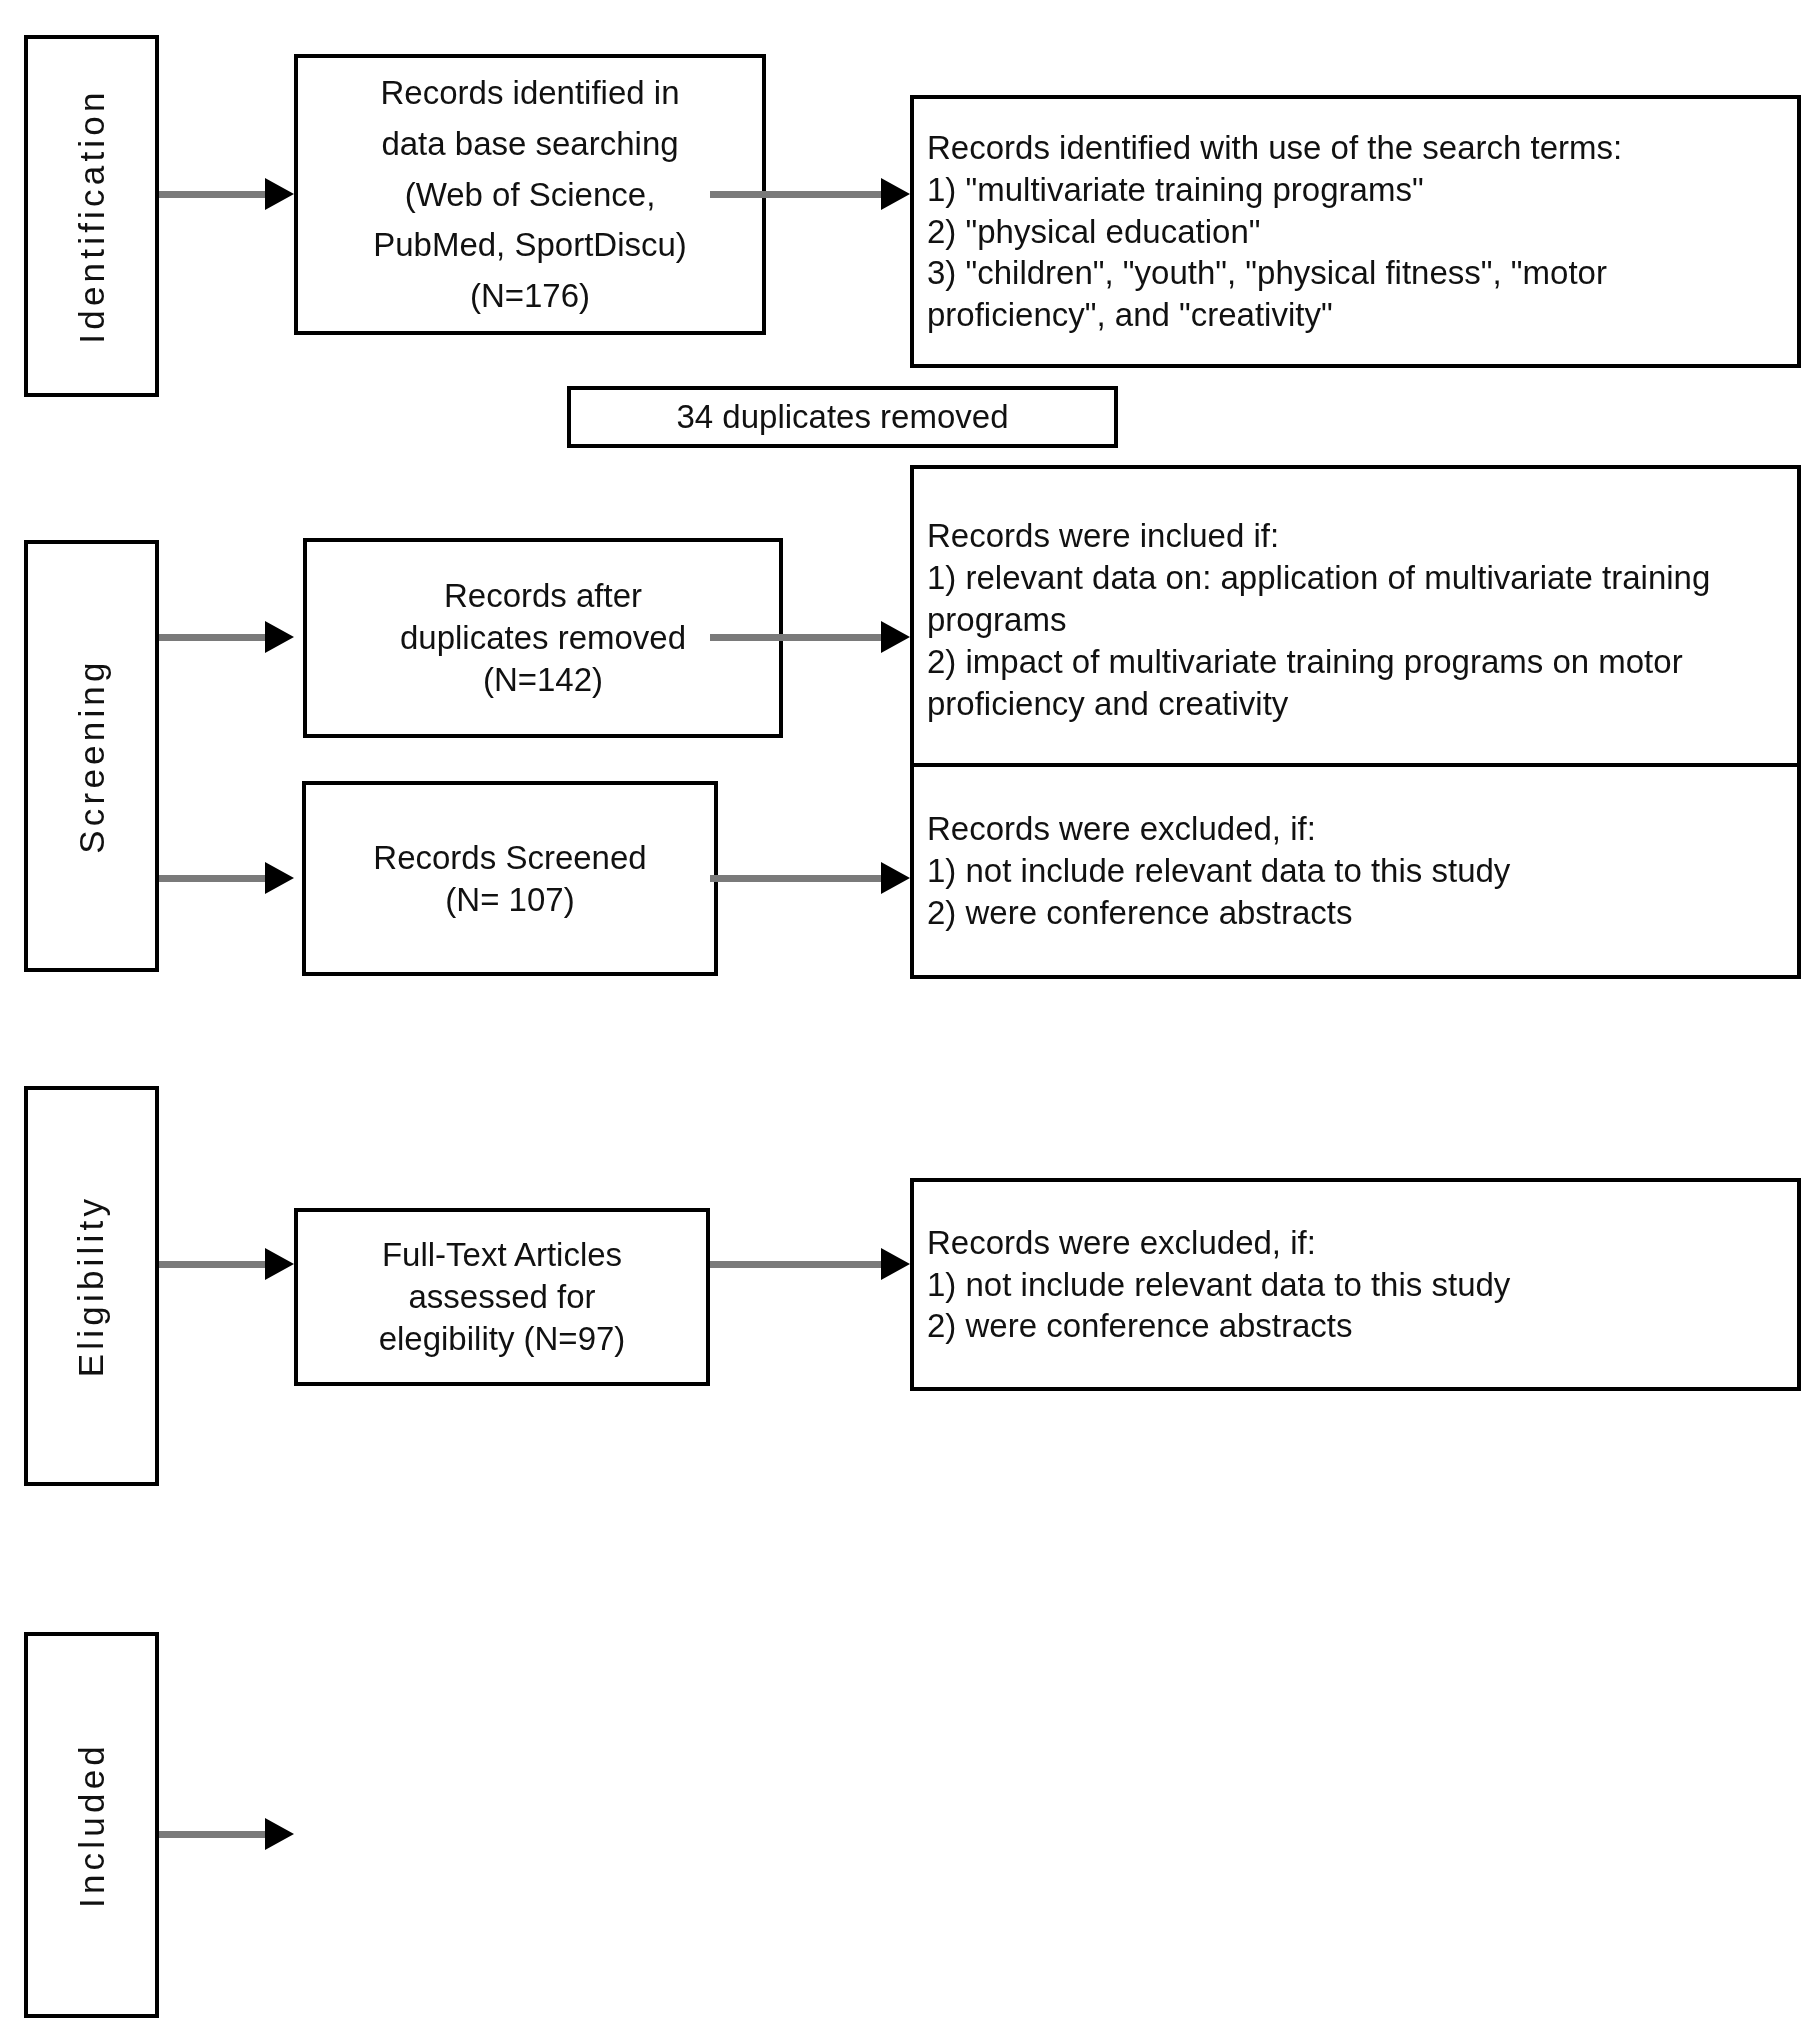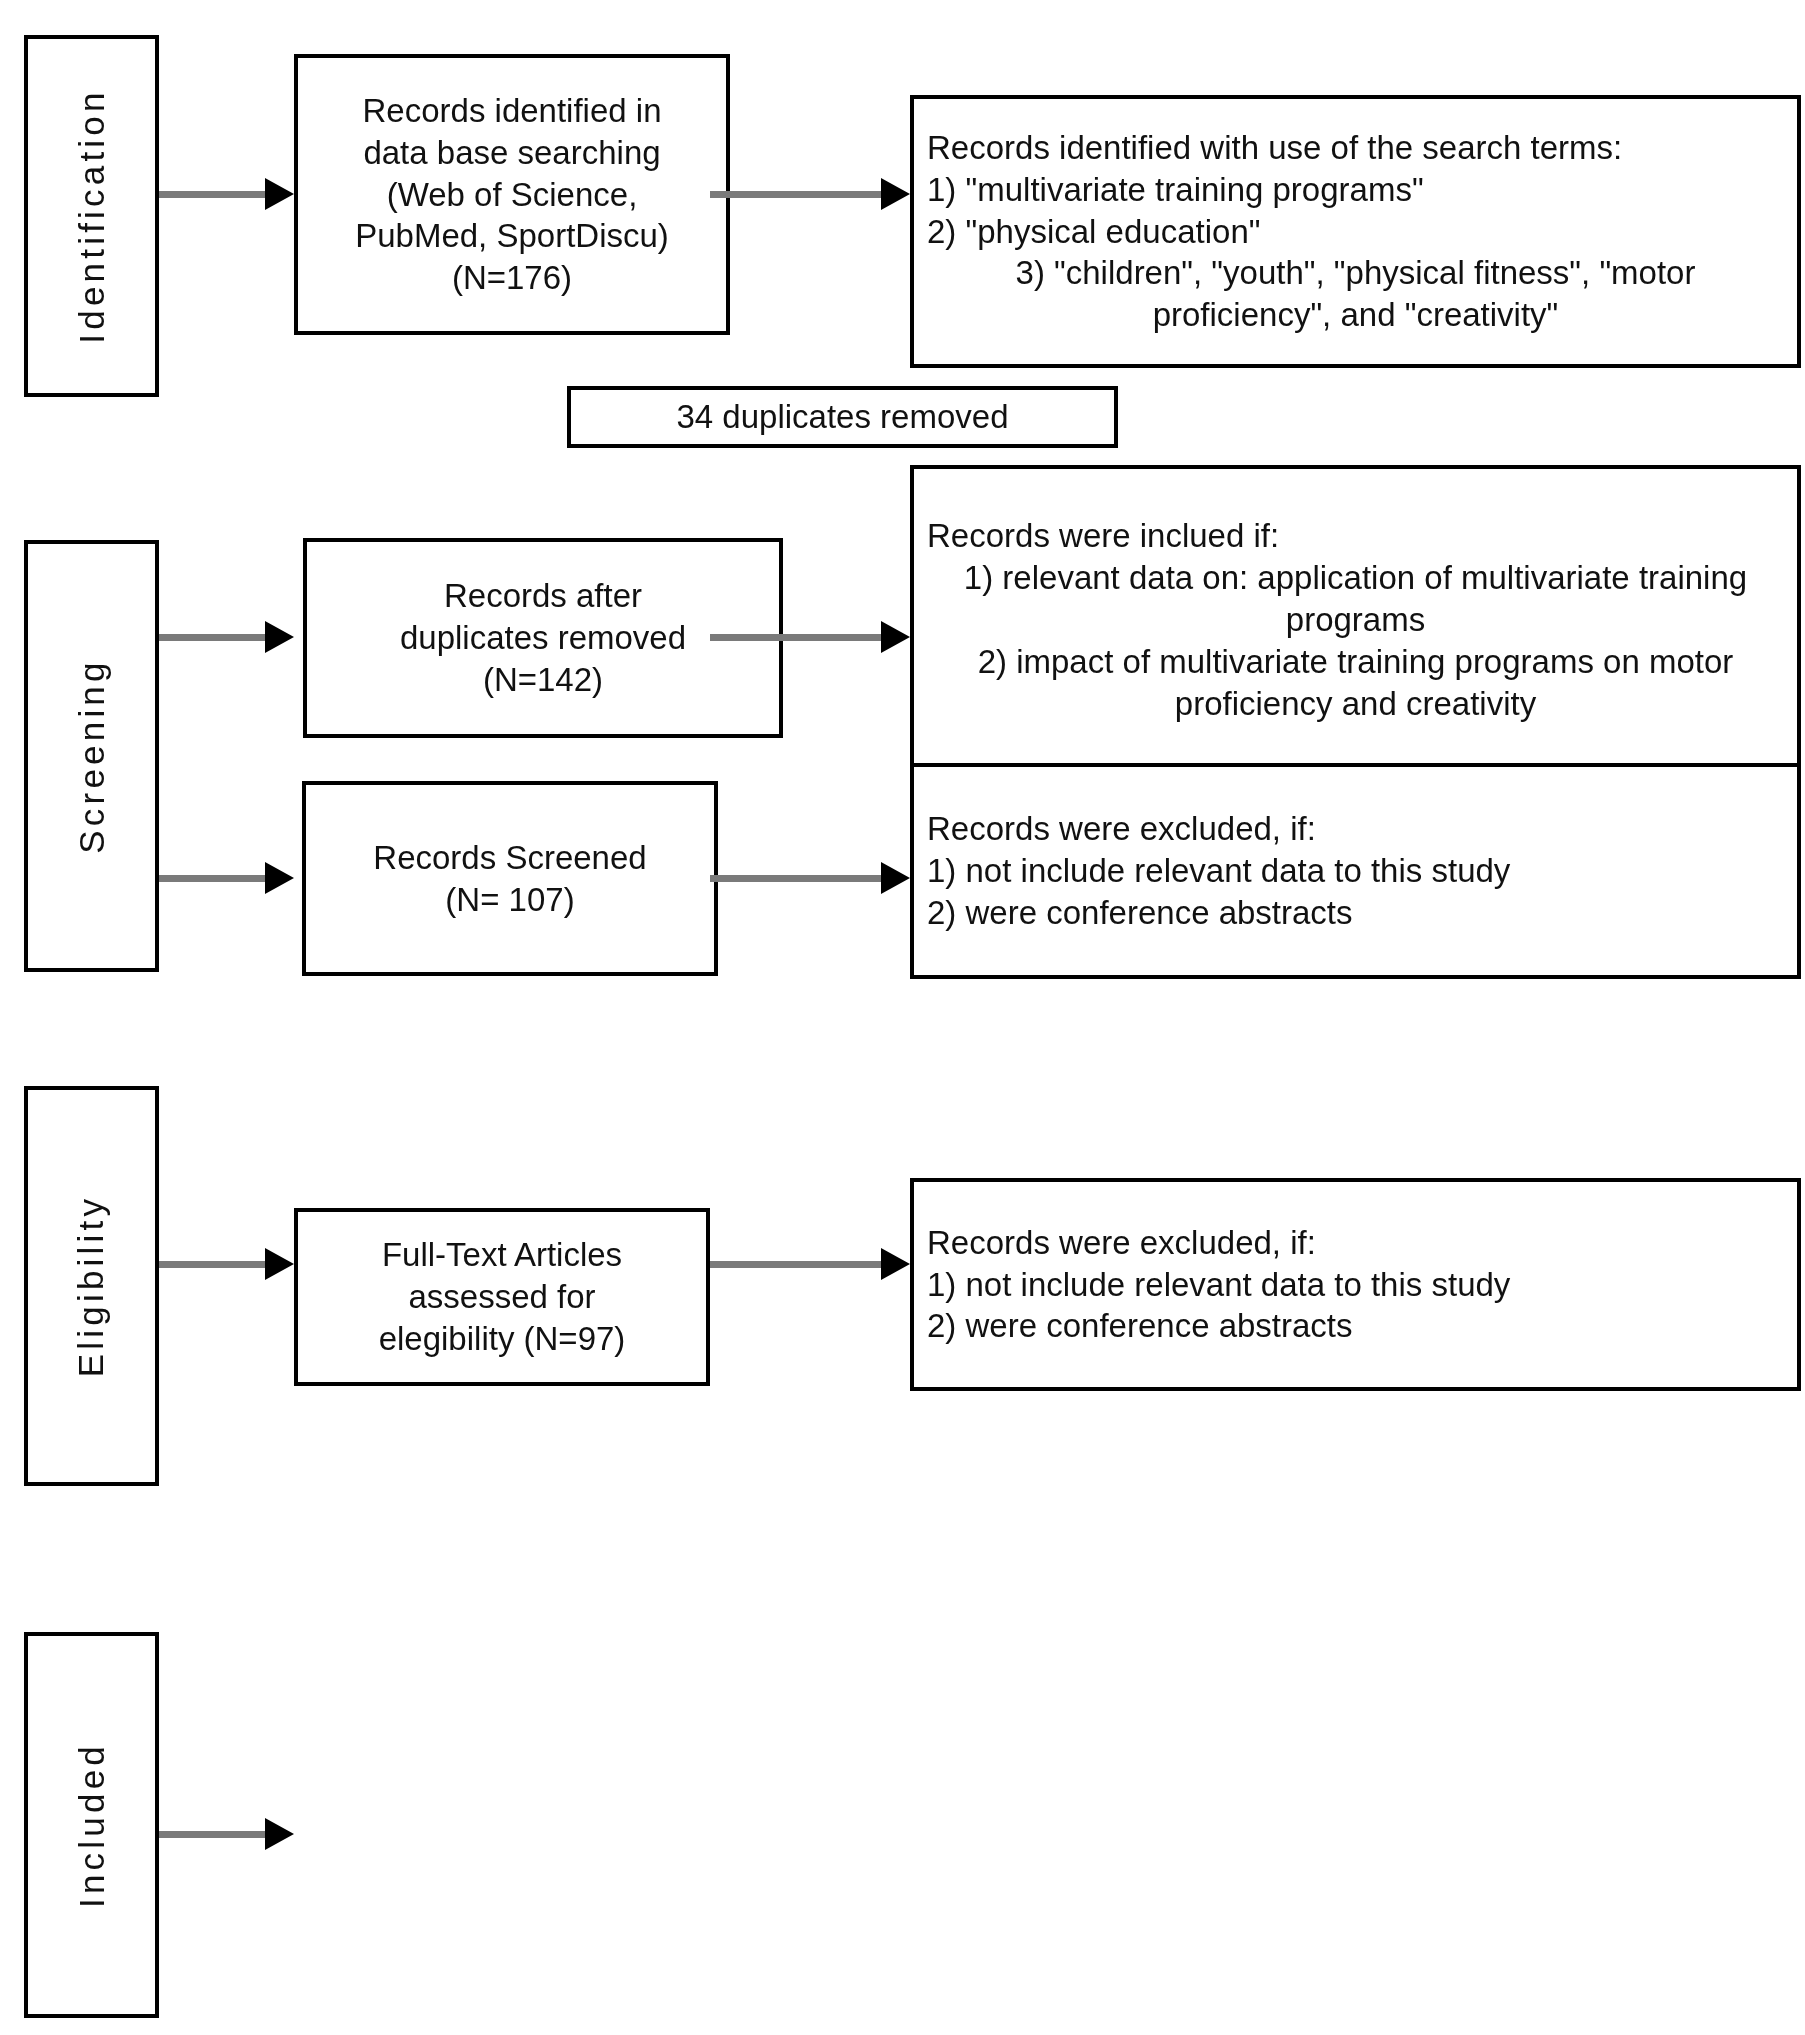--- a/index.html
+++ b/index.html
@@ -26,21 +26,21 @@
     font-size: 33px;
     line-height: 1.27;
   }
   .box.center {
     align-items: center;
     text-align: center;
     padding: 3.2px 7.6px;
   }
   .box.left {
     align-items: flex-start;
-    text-align: center;
+    text-align: left;
     padding: 3.2px 13px;
   }
   .stage {
     position: absolute;
     border: 4.3px solid #000000;
     background: #ffffff;
     box-sizing: border-box;
     display: flex;
     align-items: center;
     justify-content: center;
@@ -85,21 +85,21 @@
   </div>
 
   <div class="stage" style="left:24px; top:1086px; width:135px; height:400px;">
     <span class="vlabel">Eligibility</span>
   </div>
 
   <div class="stage" style="left:24px; top:1632px; width:135px; height:386px;">
     <span class="vlabel">Included</span>
   </div>
 
-  <div class="box center" style="left:294px; top:54px; width:436px; height:281px;">
+  <div class="box center" style="left:294px; top:54px; width:472px; height:281px;gap:9px;">
       <div>Records identified in</div>
       <div>data base searching</div>
       <div>(Web of Science,</div>
       <div>PubMed, SportDiscu)</div>
       <div>(N=176)</div>
     </div>
 
   <div class="box center" style="left:294px; top:538px; width:480px; height:200px;margin-left:9px;">
       <div>Records after</div>
       <div>duplicates removed</div>

